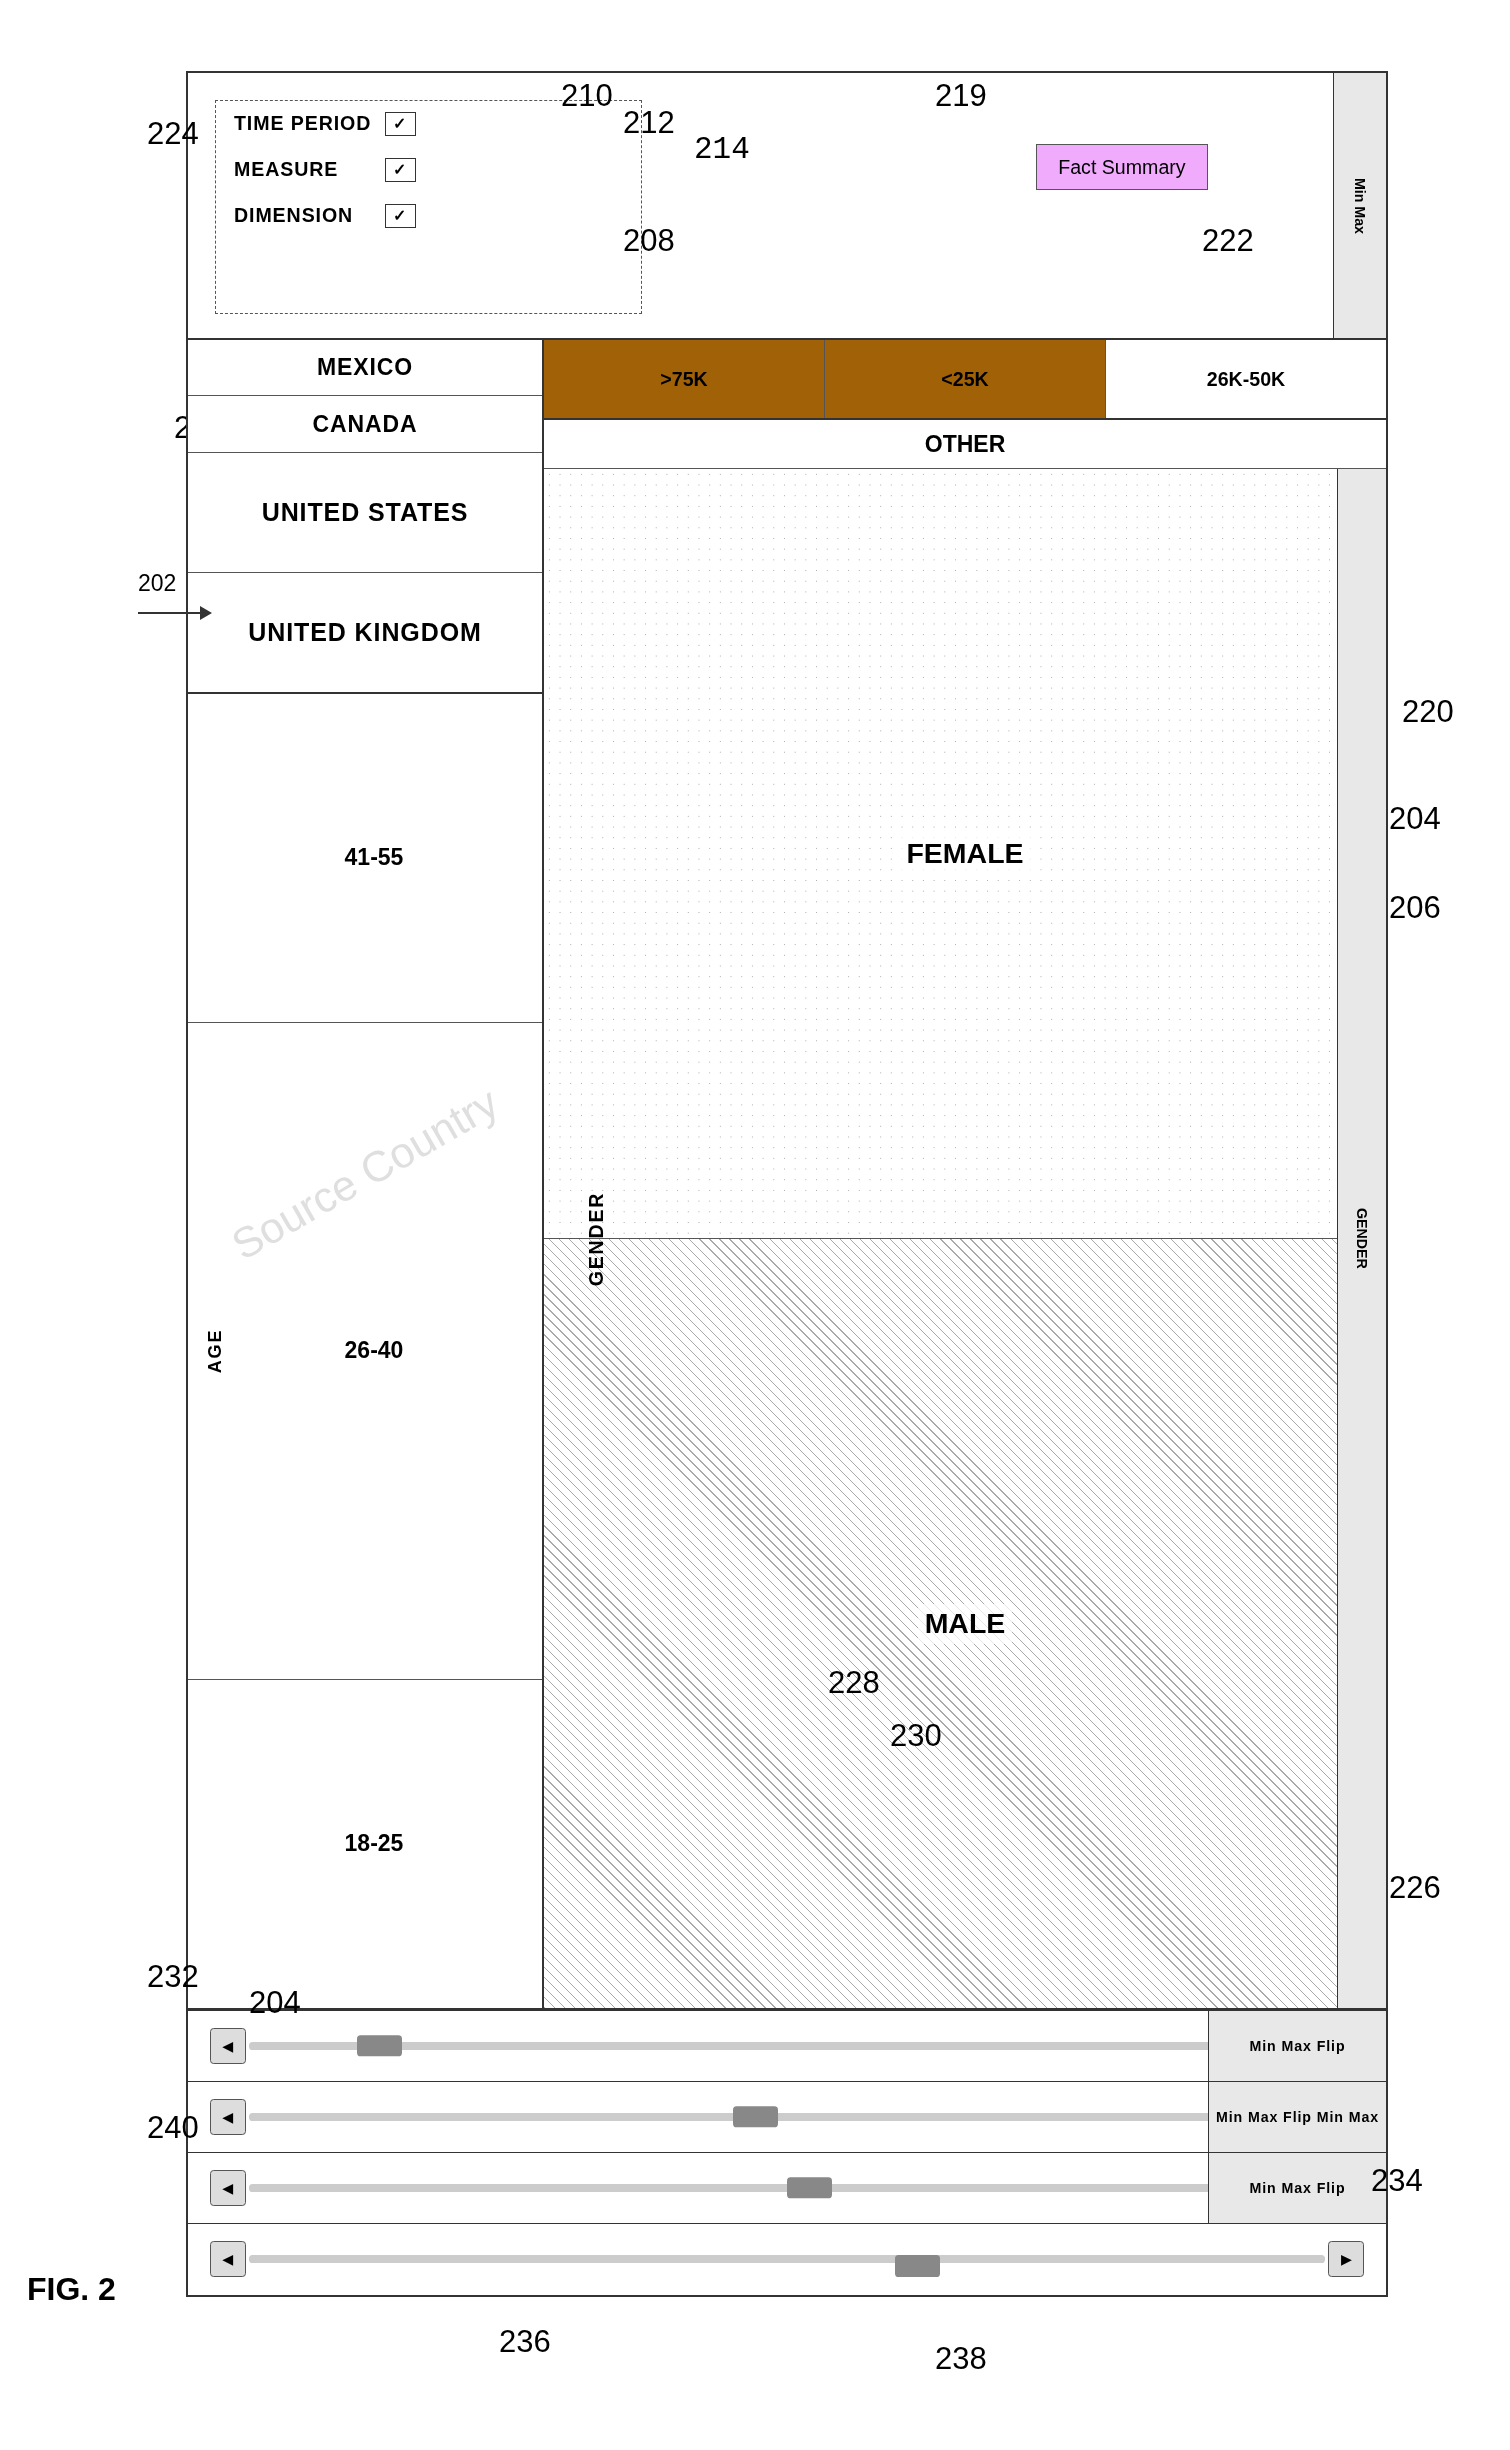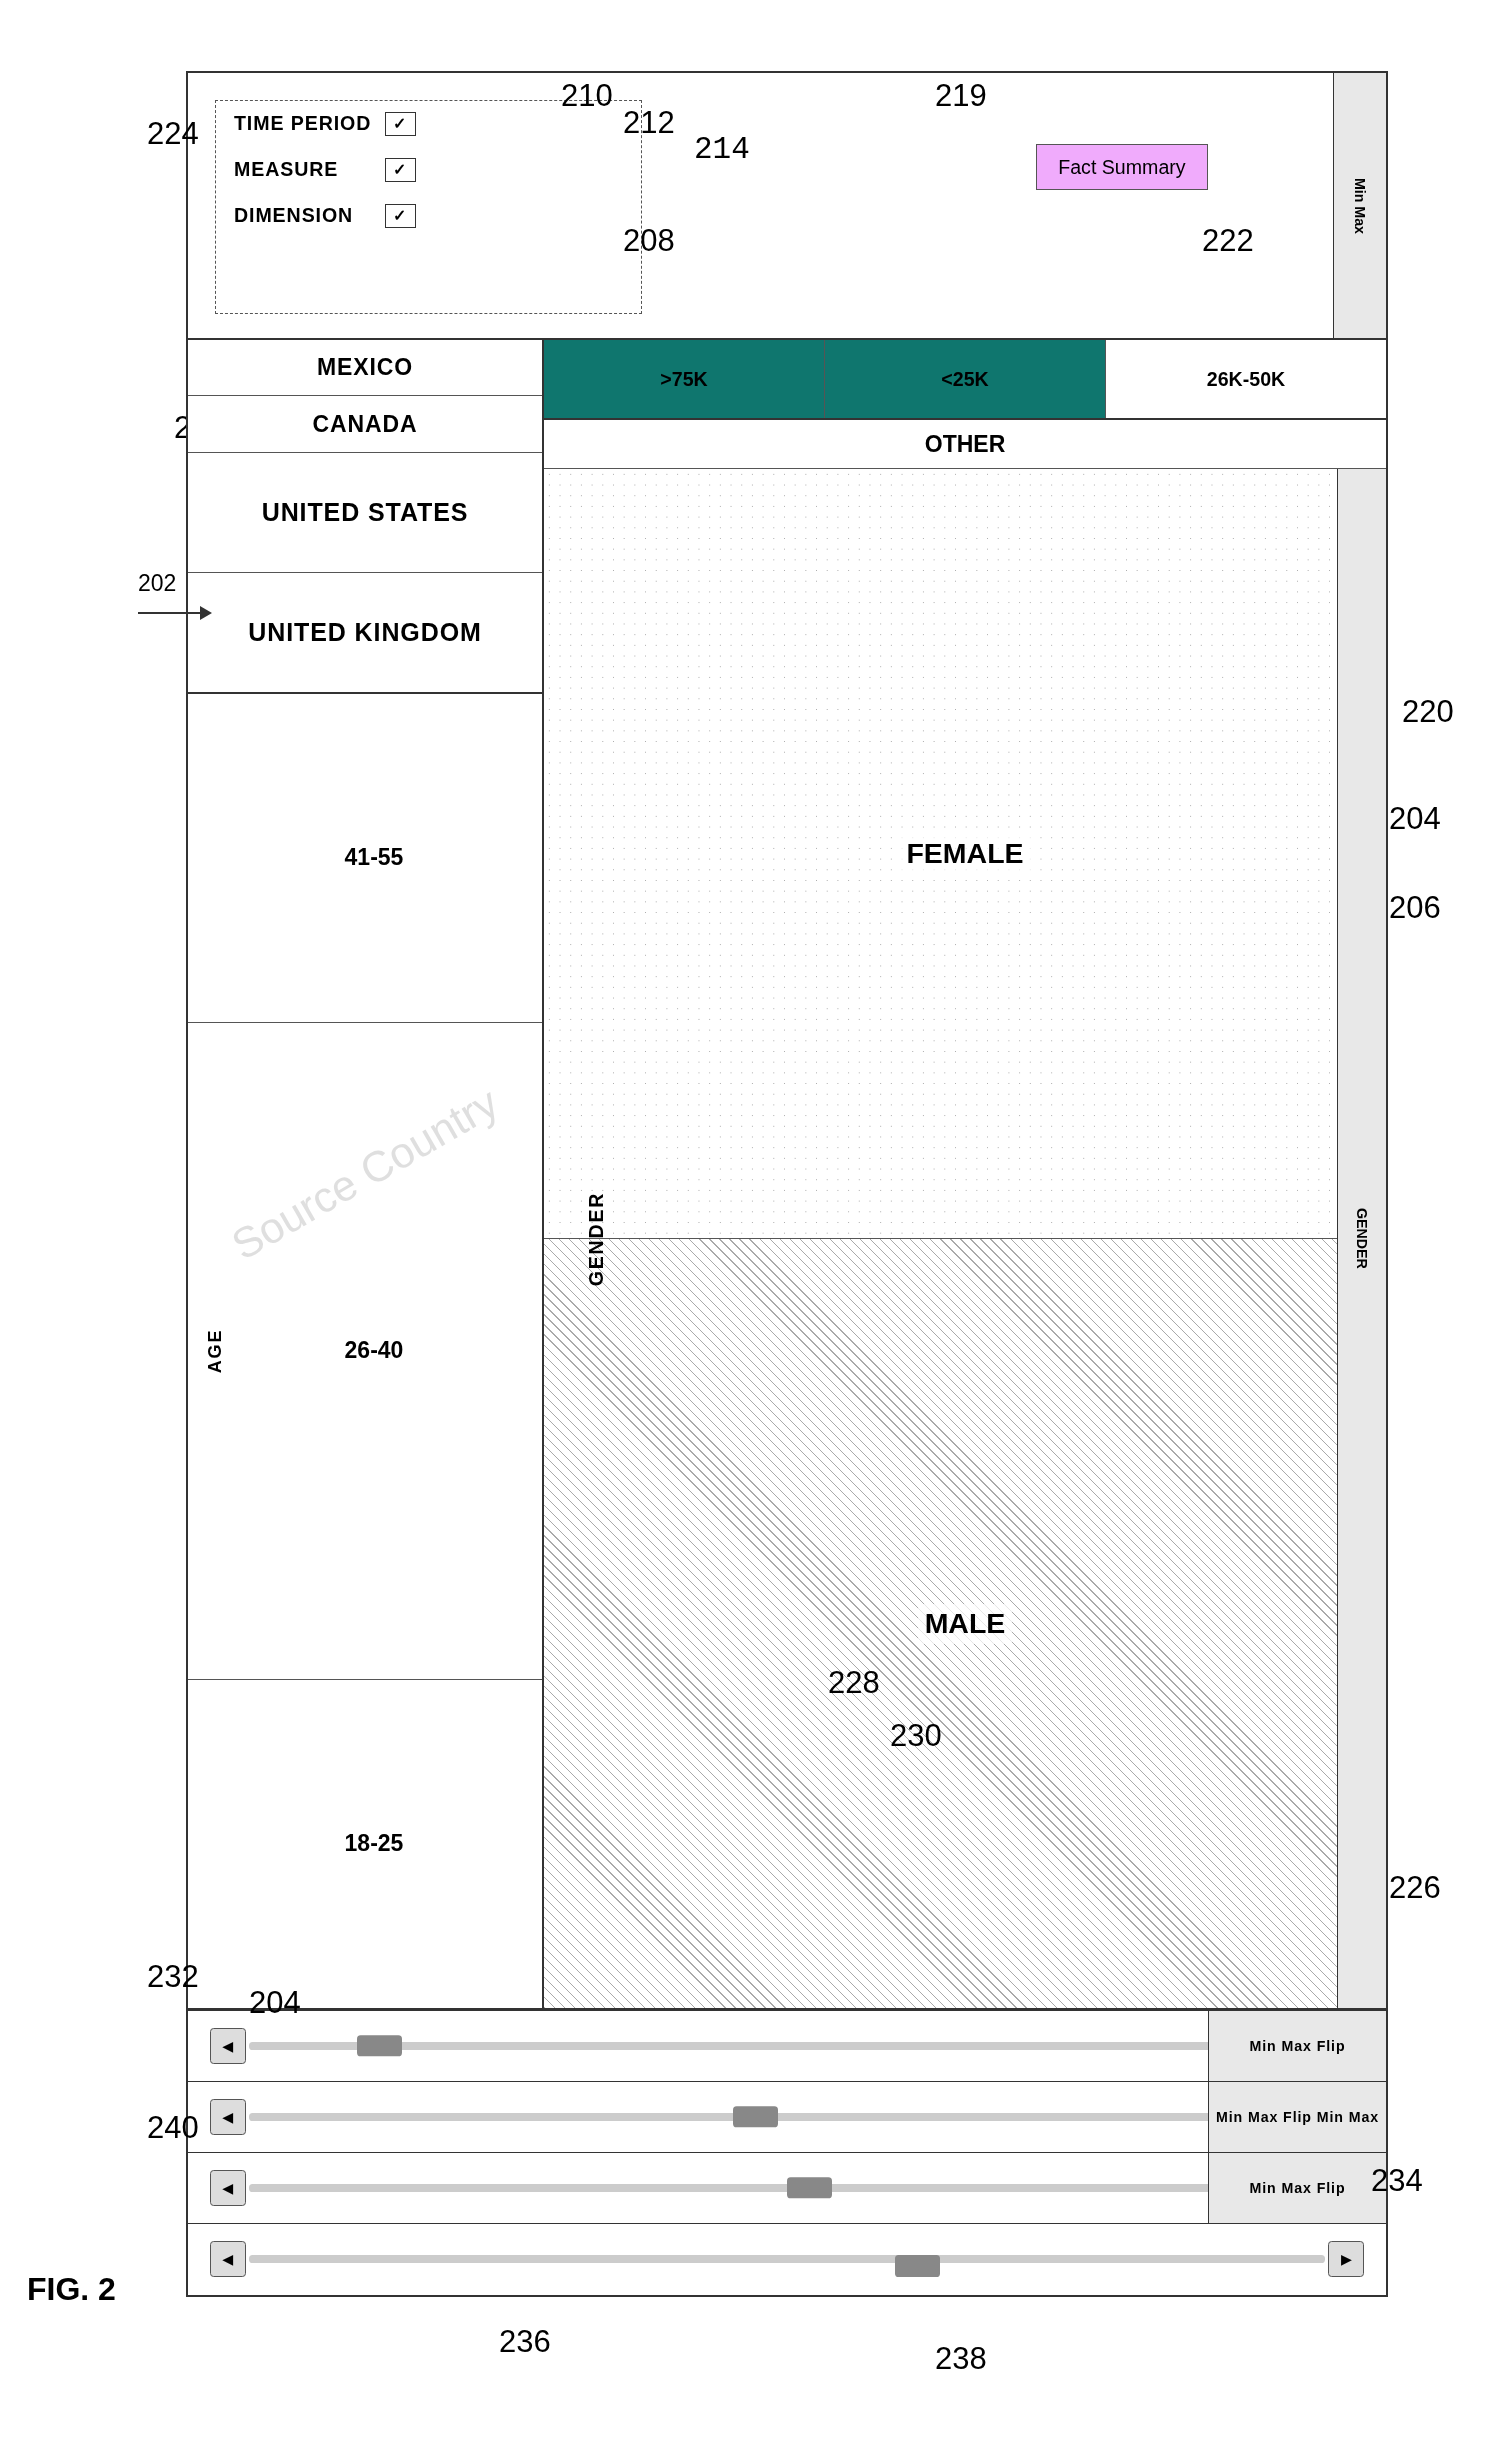--- a/index.html
+++ b/index.html
@@ -210,21 +210,21 @@
       justify-content: center;
       font-size: 19.6px;
       font-weight: bold;
     }
 
     .income-cell:last-child {
       border-right: none;
     }
 
     .income-cell.highlighted {
-      background: #0f766e;
+      background: #a16207;
     }
 
     
     .other-row {
       border-bottom: 1.8px solid #555;
       text-align: center;
       padding: 10.7px;
       font-size: 23px;
       font-weight: bold;
       flex-shrink: 0;

